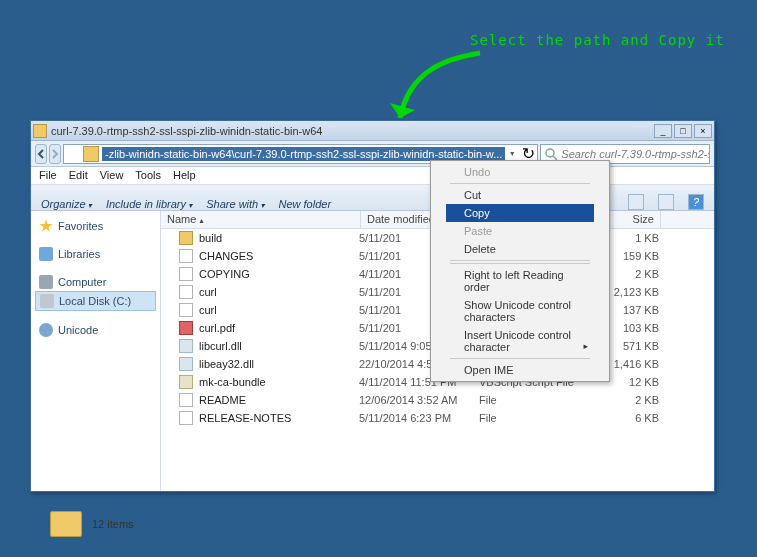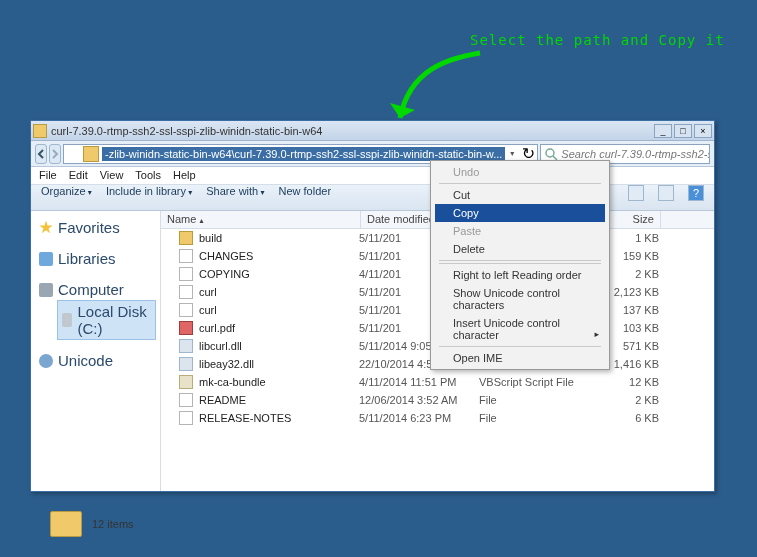--- a/index.html
+++ b/index.html
@@ -22,27 +22,27 @@
   .addrwrap { flex: 1; display: flex; align-items: center; height: 20px; border: 1px solid #8aa3c0; background: #fff; padding-left: 16px; }
   .addricon { width: 16px; height: 16px; background: #f0c96a; border: 1px solid #b89a40; margin: 0 3px; }
   .addr { flex: 1; font-size: 11px; background: #3a6ea5; color: #fff; padding: 1px 3px; white-space: nowrap; overflow: hidden; }
   .addrdrop { width: 14px; text-align: center; font-size: 8px; color: #555; }
   .reload { width: 18px; }
   .searchwrap { width: 170px; height: 20px; border: 1px solid #8aa3c0; background: #fff; display: flex; align-items: center; }
   .searchicon { width: 14px; height: 14px; margin: 0 3px; }
   .searchtxt { flex: 1; font-size: 11px; color: #777; font-style: italic; white-space: nowrap; overflow: hidden; }
 
   .menubar { height: 18px; display: flex; gap: 12px; padding: 2px 8px; font-size: 11px; color: #222; border-bottom: 1px solid #d4dde8; }
-  .toolbar { height: 26px; background: linear-gradient(#eaf1f9,#d9e5f1); border-bottom: 1px solid #b8c8da; display: flex; align-items: flex-start; gap: 14px; padding: 0 10px; font-size: 11px; color: #1a3a5a; }
+  .toolbar { height: 26px; background: linear-gradient(#eaf1f9,#d9e5f1); border-bottom: 1px solid #b8c8da; display: flex; align-items: flex-end; gap: 14px; padding: 0 10px; font-size: 11px; color: #1a3a5a; font-style: italic; }
   .toolbar .drop::after { content: " ▾"; font-size: 8px; }
   .toolbar .spacer { flex: 1; }
   .tbicon { width: 16px; height: 16px; border: 1px solid #9fb6cf; background: #e0ebf6; }
 
   .body { display: flex; height: 280px; }
-  .sidebar { width: 130px; border-right: 1px solid #d4dde8; padding: 6px 4px; font-size: 15px; overflow: hidden; }
+  .sidebar { width: 130px; border-right: 1px solid #d4dde8; padding: 6px 4px; font-size: 11px; overflow: hidden; }
   .sideitem { display: flex; align-items: center; gap: 5px; padding: 2px 4px; color: #2b4a6b; cursor: default; }
   .sideitem.sel { background: #cfe3f7; border: 1px solid #9cc1e6; }
   .sideicon { width: 14px; height: 14px; }
   .star { background: #f5c13a; clip-path: polygon(50% 0,61% 35%,98% 35%,68% 57%,79% 91%,50% 70%,21% 91%,32% 57%,2% 35%,39% 35%); }
   .lib { background: #6fa8dc; border-radius: 2px; }
   .comp { background: #9aa6b2; border-radius: 2px; }
   .disk { background: #c0c7ce; border-radius: 2px; }
   .net { background: #7aa6cf; border-radius: 50%; }
 
   .filepane { flex: 1; font-size: 11px; overflow: hidden; }
@@ -55,21 +55,21 @@
   .fi-folder { background: #f0c96a; border: 1px solid #b89a40; }
   .fi-file { background: #fff; border: 1px solid #b4b4b4; }
   .fi-pdf { background: #e06666; border: 1px solid #a23c3c; }
   .fi-dll { background: #dce5ee; border: 1px solid #9fb6cf; }
   .fi-bat { background: #e8e2c8; border: 1px solid #b7ac7a; }
   .row .nm { width: 160px; color: #222; white-space: nowrap; overflow: hidden; }
   .row .dt { width: 120px; color: #555; }
   .row .ty { width: 120px; color: #555; }
   .row .sz { width: 60px; color: #555; text-align: right; }
 
-  .ctxmenu { position: absolute; top: 160px; left: 430px; width: 180px; background: #f2f2f2; border: 1px solid #9a9a9a; box-shadow: 2px 2px 5px rgba(0,0,0,.3); font-size: 11px; padding: 2px 4px; }
+  .ctxmenu { position: absolute; top: 160px; left: 430px; width: 180px; background: #f2f2f2; border: 1px solid #9a9a9a; box-shadow: 2px 2px 5px rgba(0,0,0,.3); font-size: 11px; padding: 2px 15px; }
   .ctxitem { padding: 3px 18px; color: #333; cursor: default; position: relative; }
   .ctxitem.disabled { color: #9a9a9a; }
   .ctxitem.sel { background: #1a4f9c; color: #fff; }
   .ctxitem.sub::after { content: "▸"; position: absolute; right: 6px; font-size: 9px; }
   .ctxsep { height: 1px; background: #c9c9c9; margin: 2px 4px; }
 
   .statuswrap { position: absolute; bottom: 20px; left: 50px; display: flex; align-items: center; gap: 10px; font-size: 11px; color: #333; }
   .bigfolder { width: 32px; height: 26px; background: #f0c96a; border: 1px solid #b89a40; border-radius: 2px; }
 </style>
 </head>
@@ -149,21 +149,21 @@
       <div style="height:10px"></div>
       <div class="sideitem">
           <span class="sideicon lib"></span>
           <span>Libraries</span>
         </div>
       <div style="height:10px"></div>
       <div class="sideitem">
           <span class="sideicon comp"></span>
           <span>Computer</span>
         </div>
-      <div class="sideitem sel" style="margin-left:22px">
+      <div class="sideitem sel" style="margin-left:0">
           <span class="sideicon disk"></span>
           <span>Local Disk (C:)</span>
         </div>
       <div style="height:10px"></div>
       <div class="sideitem">
           <span class="sideicon net"></span>
           <span>Unicode</span>
         </div>
     </div>
 

